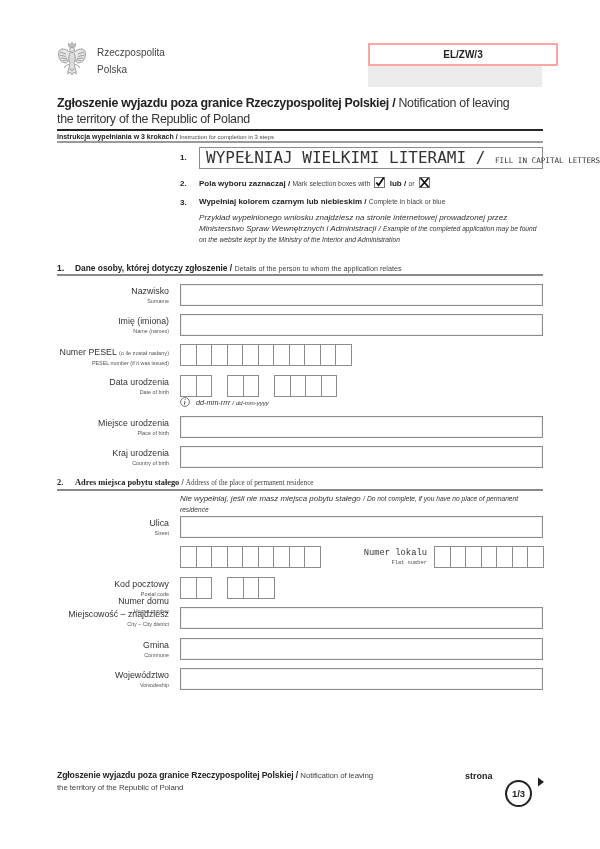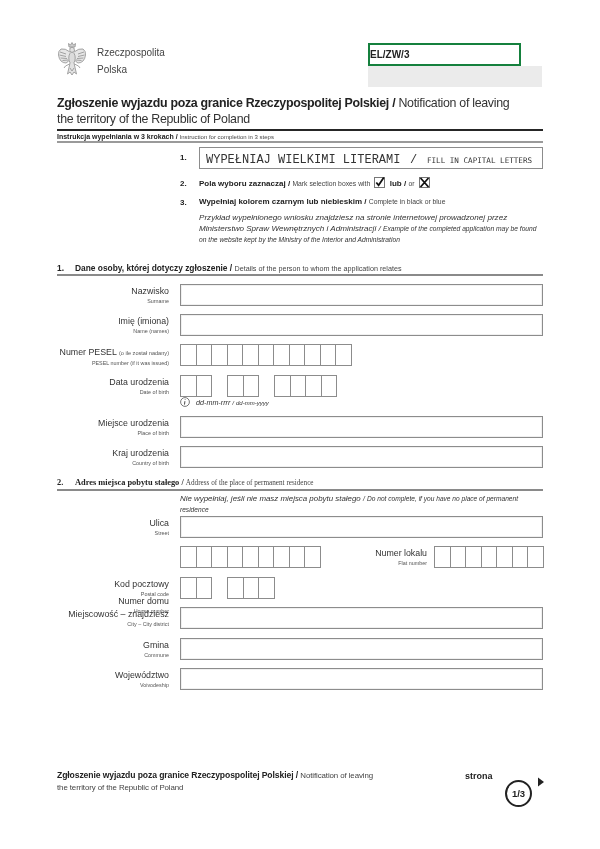--- a/index.html
+++ b/index.html
@@ -7,38 +7,38 @@
     width:600px; height:849px; position:relative; background:#ffffff; overflow:hidden;
     font-family:"Liberation Sans", sans-serif; color:#222;
   }
   .abs { position:absolute; }
   .nowrap { white-space:nowrap; }
   b, .b { font-weight:bold; }
 
   
   .emblem { left:56px; top:41px; width:32px; height:38px; }
   .country { left:97px; top:44px; font-size:10px; line-height:17px; color:#444; }
-  .form-code { left:368px; top:43px; width:153px; height:23px; box-sizing:border-box; border:2px solid #15803d;
-    font-size:10px; font-weight:bold; text-align:left; line-height:19px; color:#222; }
+  .form-code { left:368px; top:43px; width:190px; height:23px; box-sizing:border-box; border:2px solid #fca5a5;
+    font-size:10px; font-weight:bold; text-align:center; line-height:19px; color:#222; }
   .office-area { left:368px; top:66px; width:174px; height:21px; background:#ebebeb; }
 
   
   .title { left:57px; top:95px; font-size:12.4px; line-height:16px; letter-spacing:-0.3px; color:#222; }
   .title .pl { font-weight:bold; }
   .title .en { font-weight:normal; color:#333; }
   .rule-black { left:57px; top:129px; width:486px; height:2px; background:#262626; }
   .instr-heading { left:57px; top:132px; font-size:7px; line-height:9px; color:#222; }
   .instr-heading .en { font-size:6px; color:#444; }
   .rule-gray { left:57px; top:141px; width:486px; height:2px; background:#9a9a9a; }
 
   
   .step-num { left:180px; font-size:8px; font-weight:bold; color:#222; }
   .step1-box { left:199px; top:147px; width:344px; height:22px; box-sizing:border-box; border:1px solid #8c8c8c;
     padding-left:6px; line-height:20px; font-family:"DejaVu Sans Mono", monospace; color:#333; }
-  .step1-box .pl { font-size:12px;font-family:Liberation Mono, monospace; }
+  .step1-box .pl { font-size:16px; }
   .step1-box .en { font-size:7.6px; }
   .step-text { left:199px; font-size:8px; line-height:11px; color:#222; }
   .step-text .pl { font-weight:bold; }
   .step-text .en { font-size:6.8px; color:#444; }
   .mini-check { display:inline-block; width:11px; height:11px; vertical-align:-2px; margin:0 2px; }
   .example { left:199px; top:212px; width:340px; font-style:italic; font-size:8.1px; line-height:11px; color:#333; }
   .example .en { font-size:6.7px; }
 
   
   .sec-head { left:57px; font-size:8.4px; line-height:10px; color:#222; }
@@ -275,21 +275,21 @@
       <div class="cell"></div>
       <div class="cell"></div>
       <div class="cell"></div>
       <div class="cell"></div>
       <div class="cell"></div>
       <div class="cell"></div>
       <div class="cell"></div>
     </div>
   </div>
 
-<div class="abs" style="left:330px; top:548px; width:97px; text-align:right;">
+<div class="abs" style="left:330px; top:548px; width:97px; text-align:right;font-family:Liberation Mono, monospace;">
   <span class="main" style="display:block; font-size:8.8px; line-height:11px; color:#333;">Numer lokalu</span>
   <span class="sub" style="display:block; font-size:5.4px; line-height:9px; color:#555;">Flat number</span>
 </div>
 <div class="abs cells" style="left:434px; top:546px;">
     <div class="cell-group">
       <div class="cell"></div>
       <div class="cell"></div>
       <div class="cell"></div>
       <div class="cell"></div>
       <div class="cell"></div>

